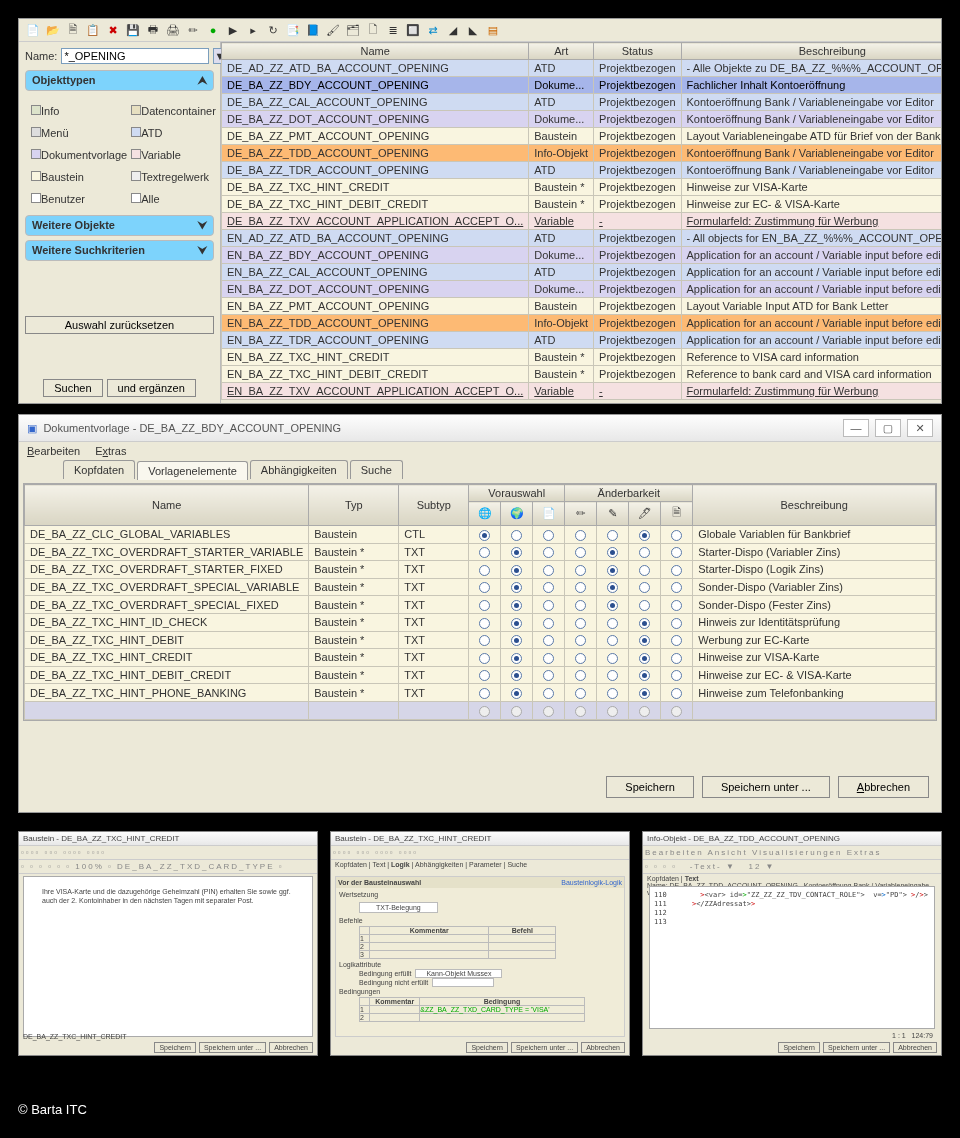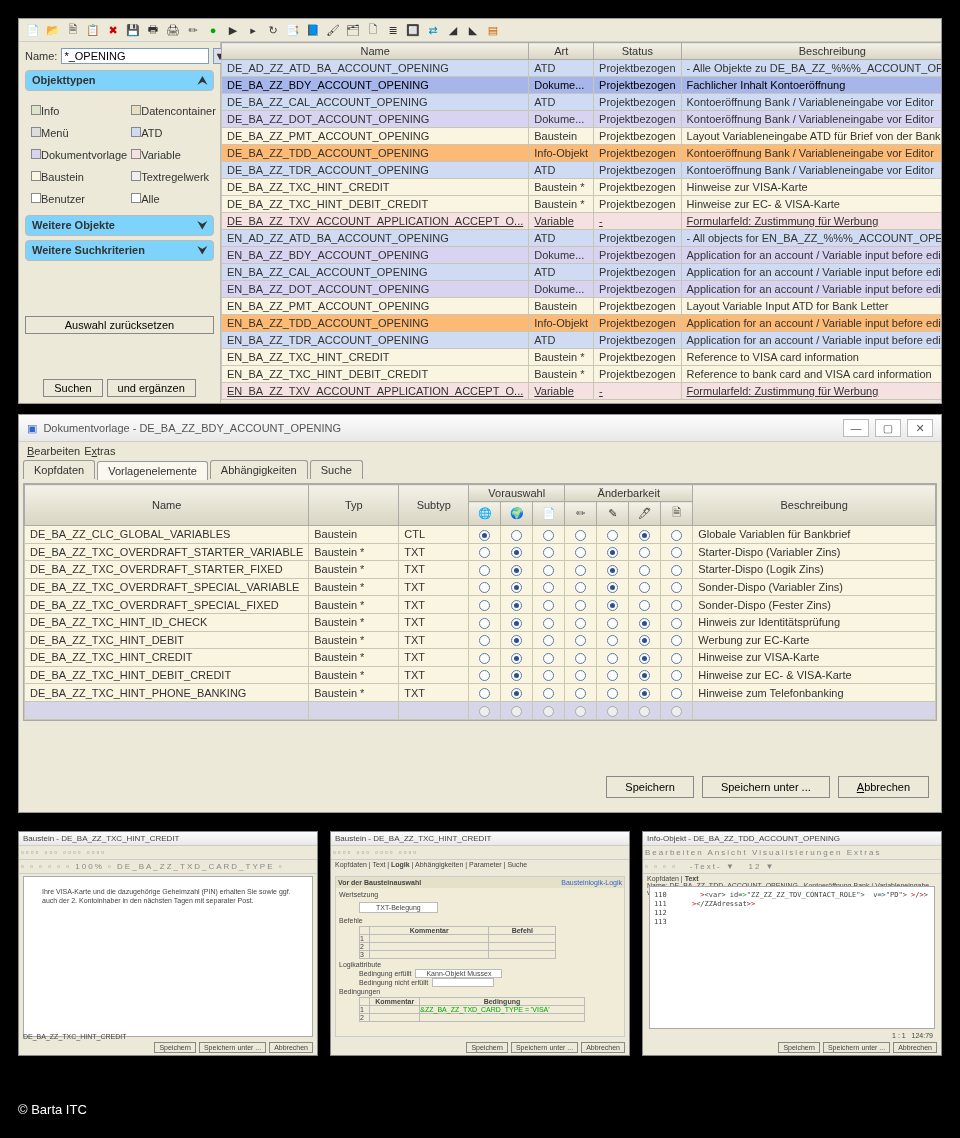--- a/index.html
+++ b/index.html
@@ -87,24 +87,24 @@
   
   .dlg-title {
     background: linear-gradient(#fdfdfd,#e8e8e8);
     border-bottom:1px solid #ccc;
     padding: 4px 8px;
     display:flex; align-items:center; gap:6px;
     color:#555;
   }
   .dlg-title .spacer{flex:1}
   .win-btn { width:26px;height:18px;border:1px solid #bbb;background:#fff;text-align:center;line-height:16px;cursor:pointer;}
-  .menu-strip { padding:3px 8px; display:flex; gap:4px;}
+  .menu-strip { padding:3px 8px; display:flex; gap:15px;}
   .menu-strip span{cursor:pointer;}
   .menu-strip span u{text-decoration:underline;}
-  .tabrow { background:#ece9d8; display:flex; gap:0; padding-left:4px;}
+  .tabrow { background:#ece9d8; display:flex; gap:0; padding-left:4px;margin-left:40px;}
   .tab {
     border:1px solid #999; border-bottom:none;
     padding:3px 10px; background:#ece9d8;
     border-radius:3px 3px 0 0; margin-right:2px;
     cursor:pointer;
   }
   .tab.active { background:#f9f7ee; position:relative; top:1px;}
   .dlg-sub { padding:4px 8px; }
   .dlg-grid-wrap { margin:4px; border:1px solid #aaa; }
   table.dlg-grid { width:100%; border-collapse:collapse; font-size:11px;}

